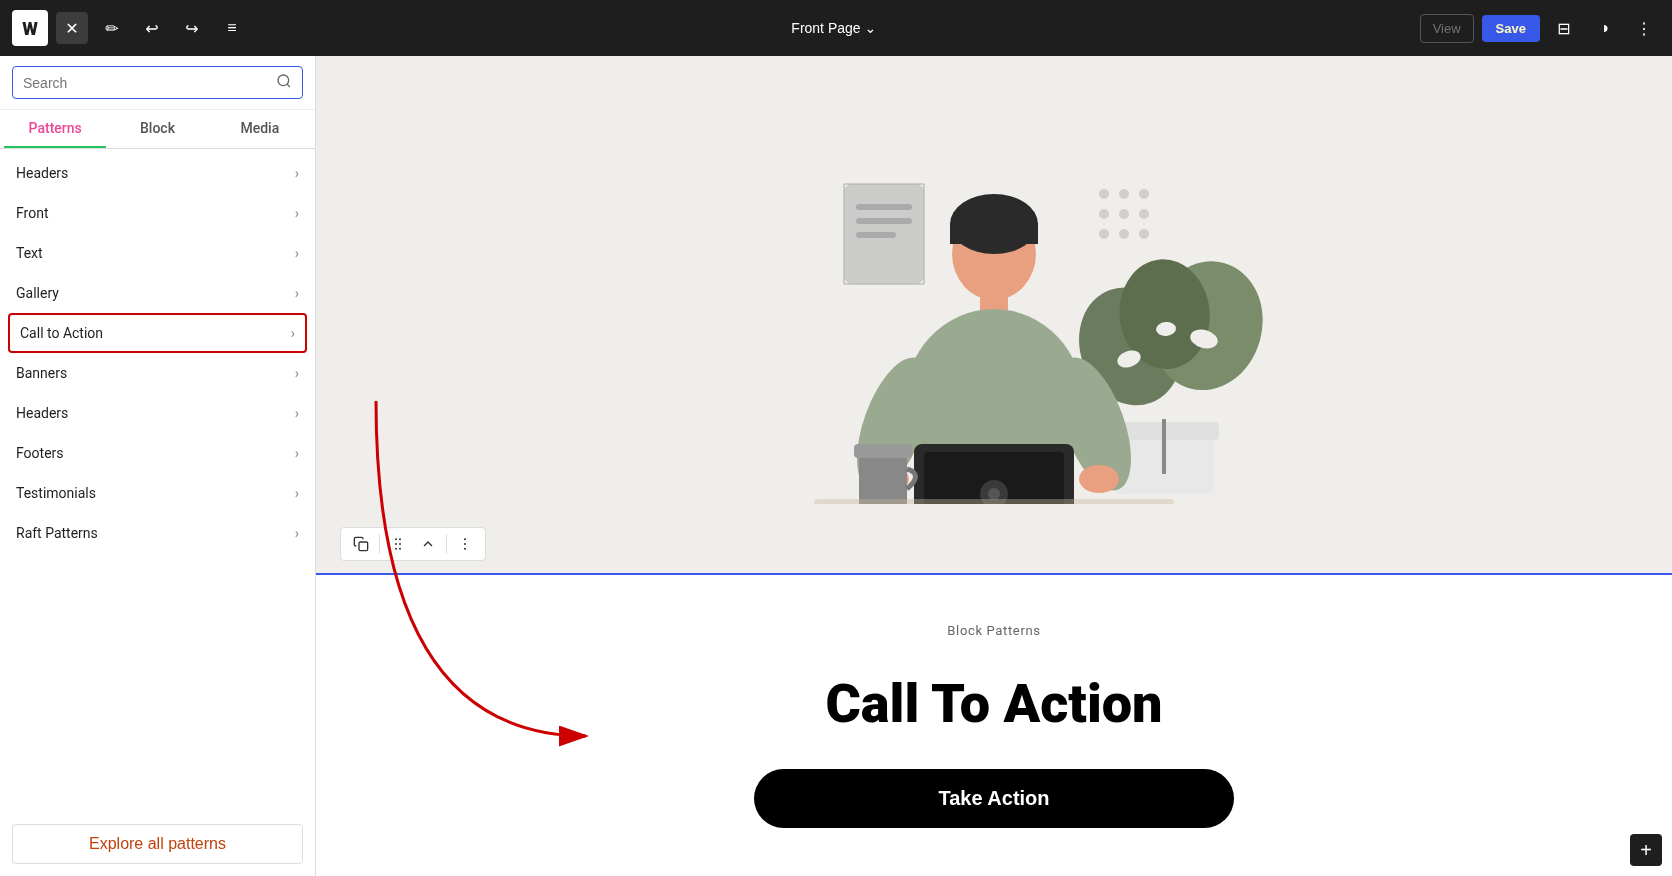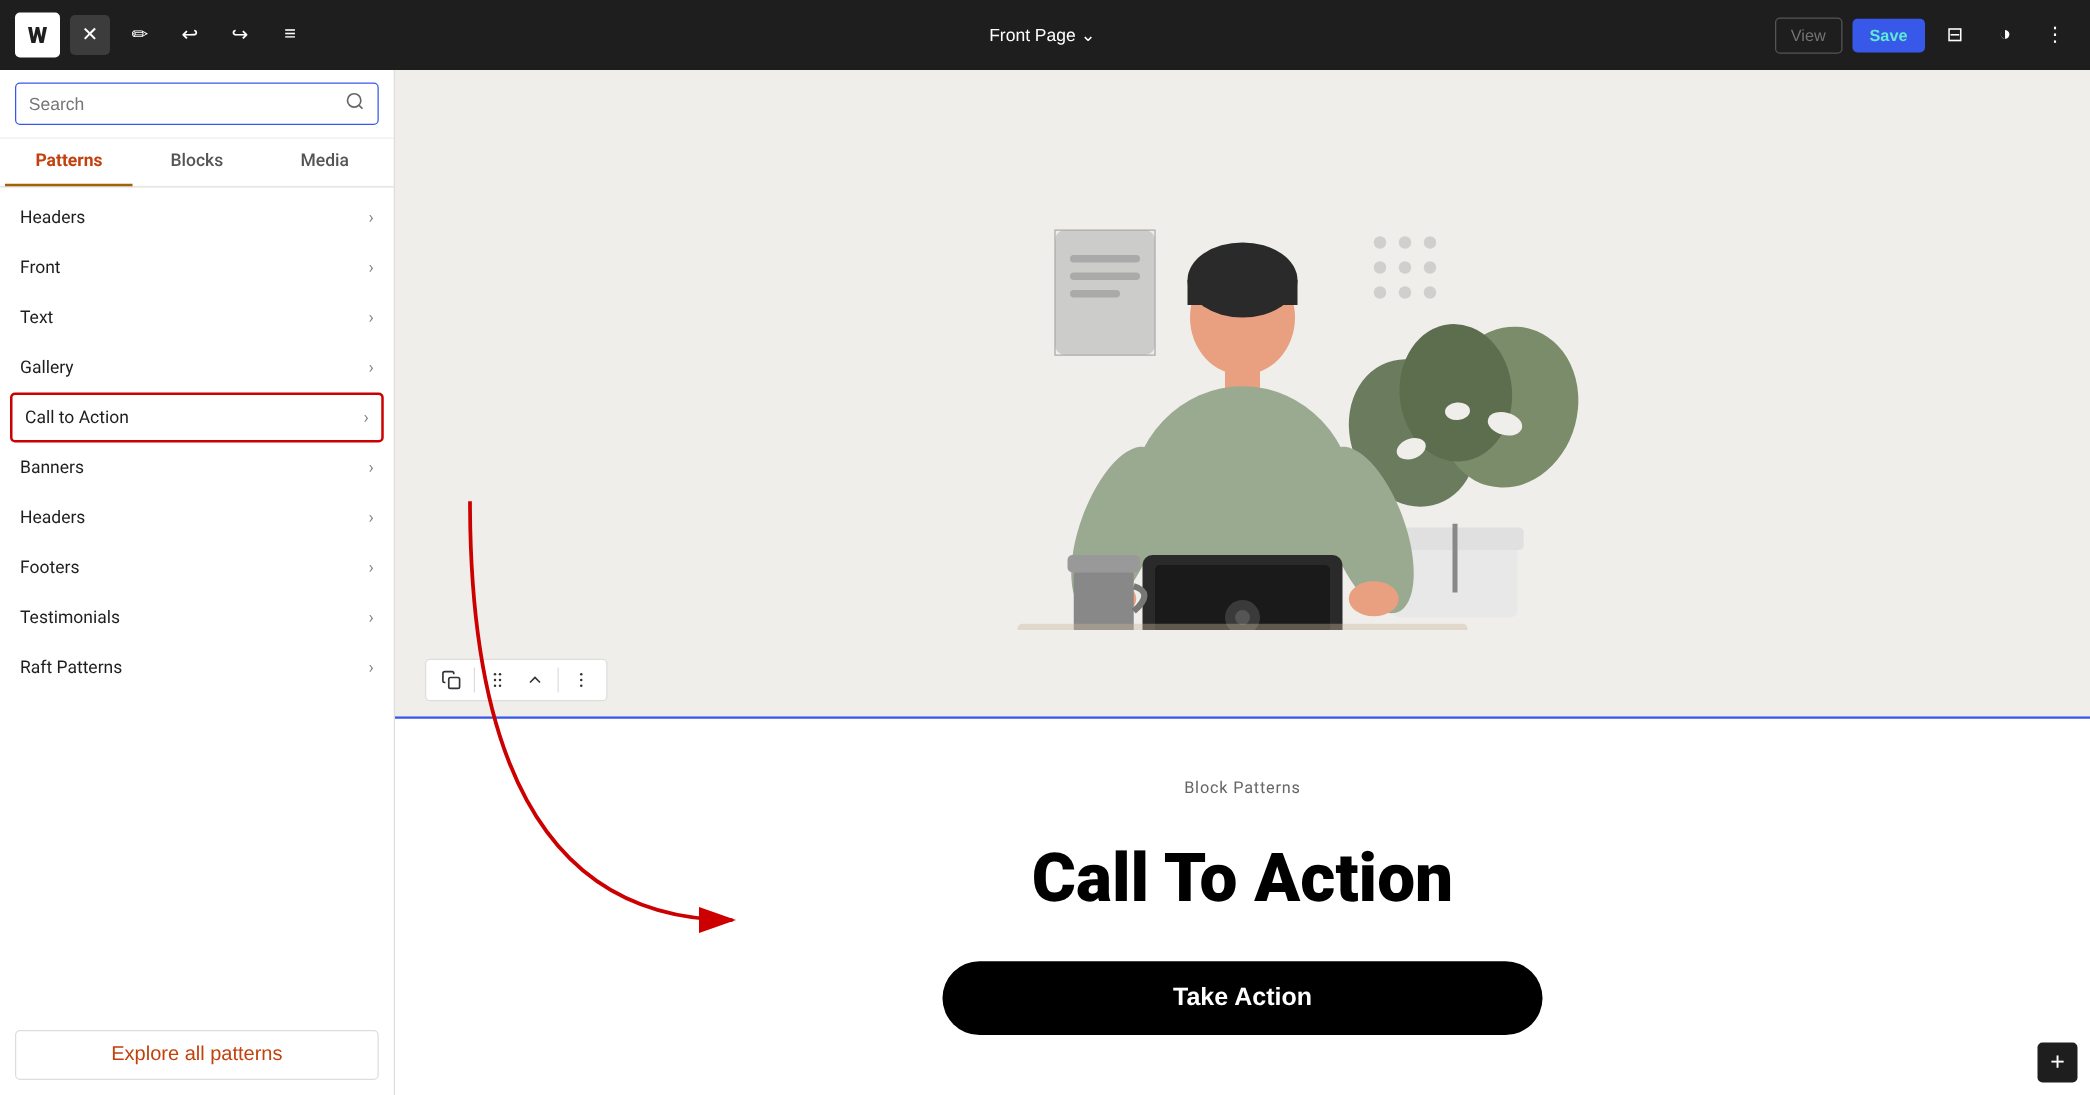--- a/index.html
+++ b/index.html
@@ -34,21 +34,21 @@
     .close-btn { background: #3c3c3c; border-radius: 4px; }
     .page-title-btn {
       background: transparent; border: none; cursor: pointer;
       color: #fff; font-size: 14px; display: flex; align-items: center; gap: 4px; padding: 6px 10px; border-radius: 4px;
     }
     .view-btn {
       background: transparent; border: 1px solid #555; color: #737373;
       padding: 6px 12px; border-radius: 4px; cursor: pointer; font-size: 13px;
     }
     .save-btn {
-      background: #3858e9; color: #5eead4; border: none;
+      background: #3858e9; color: #fef9c3; border: none;
       padding: 6px 14px; border-radius: 4px; cursor: pointer; font-size: 13px; font-weight: 600;
     }
 
     
     .main-layout {
       display: flex;
       flex: 1;
       overflow: hidden;
     }
 
@@ -77,21 +77,21 @@
     }
     .search-icon-svg { color: #666; font-size: 14px; }
 
     .tabs-row {
       display: flex; border-bottom: 1px solid #ddd; padding: 0 4px;
     }
     .tab {
       flex: 1; text-align: center; padding: 10px 0; font-size: 14px;
       cursor: pointer; color: #555; border-bottom: 2px solid transparent; font-weight: 500;
     }
-    .tab.active { color: #c2410c; border-bottom: 2px solid #a16207; font-weight: bold; }
+    .tab.active { color: #ec4899; border-bottom: 2px solid #22c55e; }
 
     .pattern-list {
       flex: 1; overflow-y: auto; padding: 4px 0;
     }
     .pattern-item {
       display: flex; align-items: center; justify-content: space-between;
       padding: 12px 16px; cursor: pointer; font-size: 14px; color: #1e1e1e;
       border-radius: 0;
     }
     .pattern-item.selected {
@@ -221,21 +221,21 @@
           <svg width="16" height="16" viewBox="0 0 24 24" fill="none" stroke="currentColor" stroke-width="2">
             <circle cx="11" cy="11" r="8"></circle>
               <line x1="21" y1="21" x2="16.65" y2="16.65"></line>
           </svg>
         </span>
       </div>
     </div>
 
     <div class="tabs-row">
       <div class="tab active">Patterns</div>
-      <div class="tab">Blocks</div>
+      <div class="tab">Block</div>
       <div class="tab">Media</div>
     </div>
 
     <div class="pattern-list">
       <div class="pattern-item">
         <span>Headers</span>
         <span class="chevron">›</span>
       </div>
       <div class="pattern-item">
         <span>Front</span>

